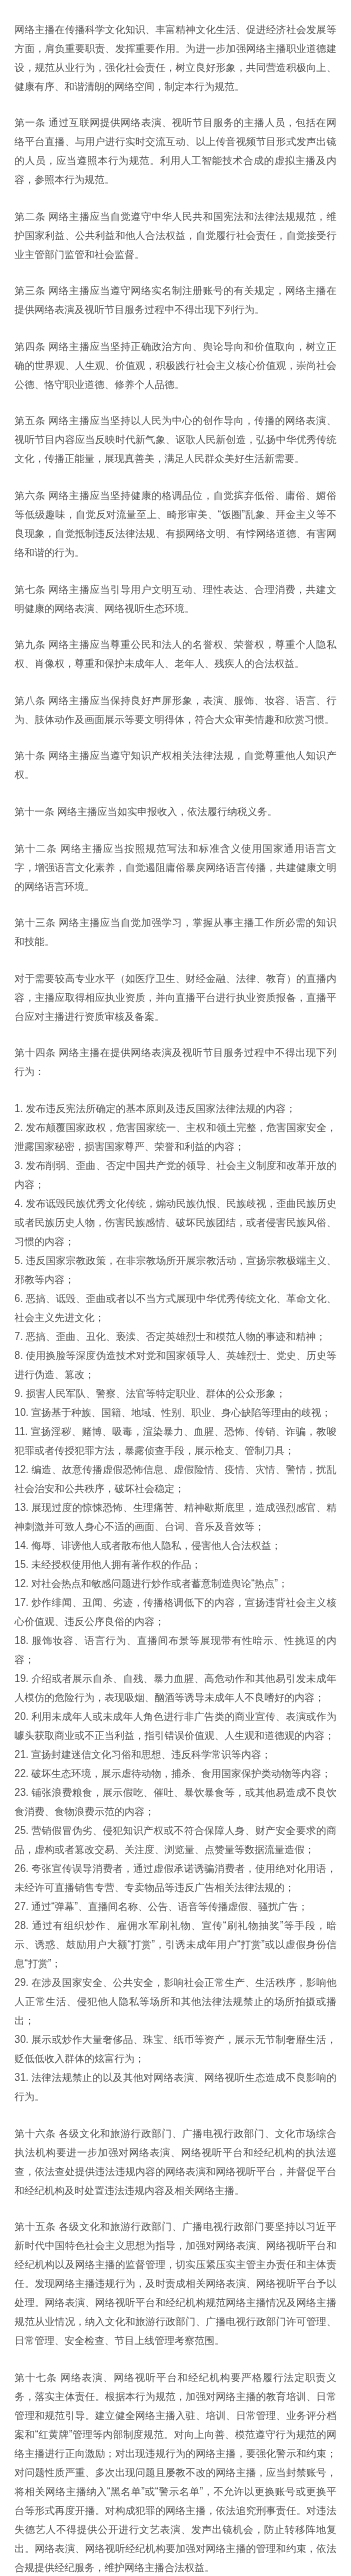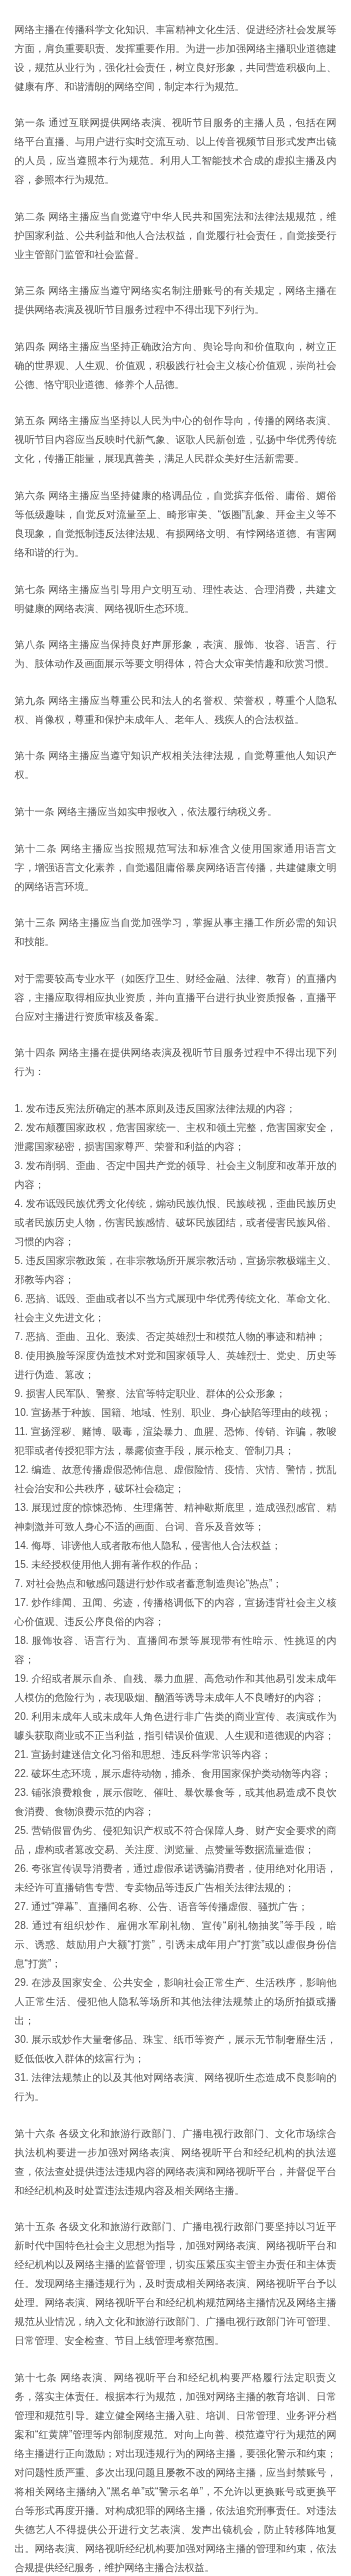--- a/index.html
+++ b/index.html
@@ -43,22 +43,22 @@
 
 <div class="doc" id="doc-root">
     <p class="para">网络主播在传播科学文化知识、丰富精神文化生活、促进经济社会发展等方面，肩负重要职责、发挥重要作用。为进一步加强网络主播职业道德建设，规范从业行为，强化社会责任，树立良好形象，共同营造积极向上、健康有序、和谐清朗的网络空间，制定本行为规范。</p>
     <p class="para">第一条 通过互联网提供网络表演、视听节目服务的主播人员，包括在网络平台直播、与用户进行实时交流互动、以上传音视频节目形式发声出镜的人员，应当遵照本行为规范。利用人工智能技术合成的虚拟主播及内容，参照本行为规范。</p>
     <p class="para">第二条 网络主播应当自觉遵守中华人民共和国宪法和法律法规规范，维护国家利益、公共利益和他人合法权益，自觉履行社会责任，自觉接受行业主管部门监管和社会监督。</p>
     <p class="para">第三条 网络主播应当遵守网络实名制注册账号的有关规定，网络主播在提供网络表演及视听节目服务过程中不得出现下列行为。</p>
     <p class="para">第四条 网络主播应当坚持正确政治方向、舆论导向和价值取向，树立正确的世界观、人生观、价值观，积极践行社会主义核心价值观，崇尚社会公德、恪守职业道德、修养个人品德。</p>
     <p class="para">第五条 网络主播应当坚持以人民为中心的创作导向，传播的网络表演、视听节目内容应当反映时代新气象、讴歌人民新创造，弘扬中华优秀传统文化，传播正能量，展现真善美，满足人民群众美好生活新需要。</p>
     <p class="para">第六条 网络主播应当坚持健康的格调品位，自觉摈弃低俗、庸俗、媚俗等低级趣味，自觉反对流量至上、畸形审美、“饭圈”乱象、拜金主义等不良现象，自觉抵制违反法律法规、有损网络文明、有悖网络道德、有害网络和谐的行为。</p>
     <p class="para">第七条 网络主播应当引导用户文明互动、理性表达、合理消费，共建文明健康的网络表演、网络视听生态环境。</p>
+    <p class="para">第九条 网络主播应当尊重公民和法人的名誉权、荣誉权，尊重个人隐私权、肖像权，尊重和保护未成年人、老年人、残疾人的合法权益。</p>
     <p class="para">第八条 网络主播应当保持良好声屏形象，表演、服饰、妆容、语言、行为、肢体动作及画面展示等要文明得体，符合大众审美情趣和欣赏习惯。</p>
-    <p class="para">第九条 网络主播应当尊重公民和法人的名誉权、荣誉权，尊重个人隐私权、肖像权，尊重和保护未成年人、老年人、残疾人的合法权益。</p>
     <p class="para">第十条 网络主播应当遵守知识产权相关法律法规，自觉尊重他人知识产权。</p>
     <p class="para">第十一条 网络主播应当如实申报收入，依法履行纳税义务。</p>
     <p class="para">第十二条 网络主播应当按照规范写法和标准含义使用国家通用语言文字，增强语言文化素养，自觉遏阻庸俗暴戾网络语言传播，共建健康文明的网络语言环境。</p>
     <p class="para">第十三条 网络主播应当自觉加强学习，掌握从事主播工作所必需的知识和技能。</p>
     <p class="para">对于需要较高专业水平（如医疗卫生、财经金融、法律、教育）的直播内容，主播应取得相应执业资质，并向直播平台进行执业资质报备，直播平台应对主播进行资质审核及备案。</p>
     <p class="para">第十四条 网络主播在提供网络表演及视听节目服务过程中不得出现下列行为：</p>
     <p class="item">1. 发布违反宪法所确定的基本原则及违反国家法律法规的内容；</p>
     <p class="item">2. 发布颠覆国家政权，危害国家统一、主权和领土完整，危害国家安全，泄露国家秘密，损害国家尊严、荣誉和利益的内容；</p>
     <p class="item">3. 发布削弱、歪曲、否定中国共产党的领导、社会主义制度和改革开放的内容；</p>
     <p class="item">4. 发布诋毁民族优秀文化传统，煽动民族仇恨、民族歧视，歪曲民族历史或者民族历史人物，伤害民族感情、破坏民族团结，或者侵害民族风俗、习惯的内容；</p>
@@ -66,21 +66,21 @@
     <p class="item">6. 恶搞、诋毁、歪曲或者以不当方式展现中华优秀传统文化、革命文化、社会主义先进文化；</p>
     <p class="item">7. 恶搞、歪曲、丑化、亵渎、否定英雄烈士和模范人物的事迹和精神；</p>
     <p class="item">8. 使用换脸等深度伪造技术对党和国家领导人、英雄烈士、党史、历史等进行伪造、篡改；</p>
     <p class="item">9. 损害人民军队、警察、法官等特定职业、群体的公众形象；</p>
     <p class="item">10. 宣扬基于种族、国籍、地域、性别、职业、身心缺陷等理由的歧视；</p>
     <p class="item">11. 宣扬淫秽、赌博、吸毒，渲染暴力、血腥、恐怖、传销、诈骗，教唆犯罪或者传授犯罪方法，暴露侦查手段，展示枪支、管制刀具；</p>
     <p class="item">12. 编造、故意传播虚假恐怖信息、虚假险情、疫情、灾情、警情，扰乱社会治安和公共秩序，破坏社会稳定；</p>
     <p class="item">13. 展现过度的惊悚恐怖、生理痛苦、精神歇斯底里，造成强烈感官、精神刺激并可致人身心不适的画面、台词、音乐及音效等；</p>
     <p class="item">14. 侮辱、诽谤他人或者散布他人隐私，侵害他人合法权益；</p>
     <p class="item">15. 未经授权使用他人拥有著作权的作品；</p>
-    <p class="item">7. 对社会热点和敏感问题进行炒作或者蓄意制造舆论“热点”；</p>
+    <p class="item">12. 对社会热点和敏感问题进行炒作或者蓄意制造舆论“热点”；</p>
     <p class="item">17. 炒作绯闻、丑闻、劣迹，传播格调低下的内容，宣扬违背社会主义核心价值观、违反公序良俗的内容；</p>
     <p class="item">18. 服饰妆容、语言行为、直播间布景等展现带有性暗示、性挑逗的内容；</p>
     <p class="item">19. 介绍或者展示自杀、自残、暴力血腥、高危动作和其他易引发未成年人模仿的危险行为，表现吸烟、酗酒等诱导未成年人不良嗜好的内容；</p>
     <p class="item">20. 利用未成年人或未成年人角色进行非广告类的商业宣传、表演或作为噱头获取商业或不正当利益，指引错误价值观、人生观和道德观的内容；</p>
     <p class="item">21. 宣扬封建迷信文化习俗和思想、违反科学常识等内容；</p>
     <p class="item">22. 破坏生态环境，展示虐待动物，捕杀、食用国家保护类动物等内容；</p>
     <p class="item">23. 铺张浪费粮食，展示假吃、催吐、暴饮暴食等，或其他易造成不良饮食消费、食物浪费示范的内容；</p>
     <p class="item">25. 营销假冒伪劣、侵犯知识产权或不符合保障人身、财产安全要求的商品，虚构或者篡改交易、关注度、浏览量、点赞量等数据流量造假；</p>
     <p class="item">26. 夸张宣传误导消费者，通过虚假承诺诱骗消费者，使用绝对化用语，未经许可直播销售专营、专卖物品等违反广告相关法律法规的；</p>
     <p class="item">27. 通过“弹幕”、直播间名称、公告、语音等传播虚假、骚扰广告；</p>

